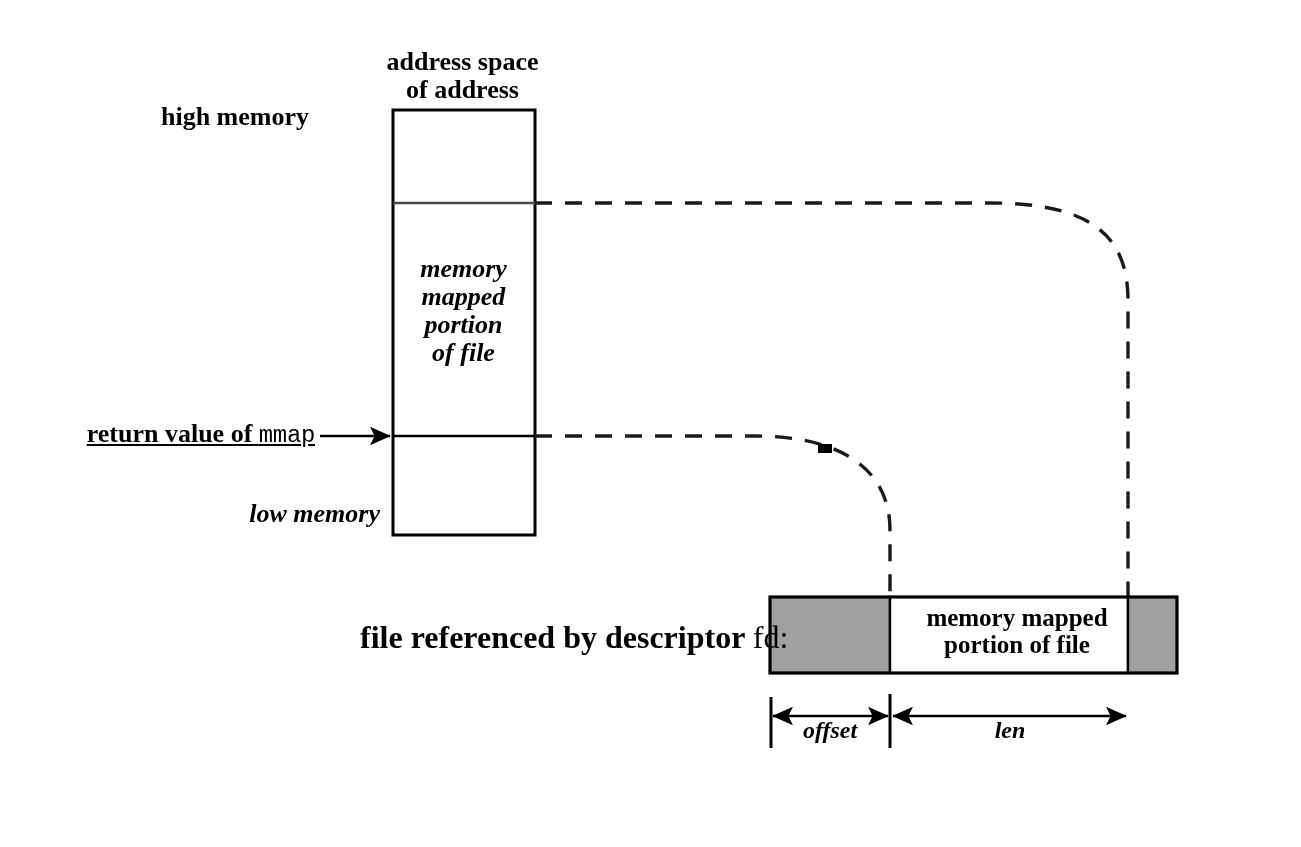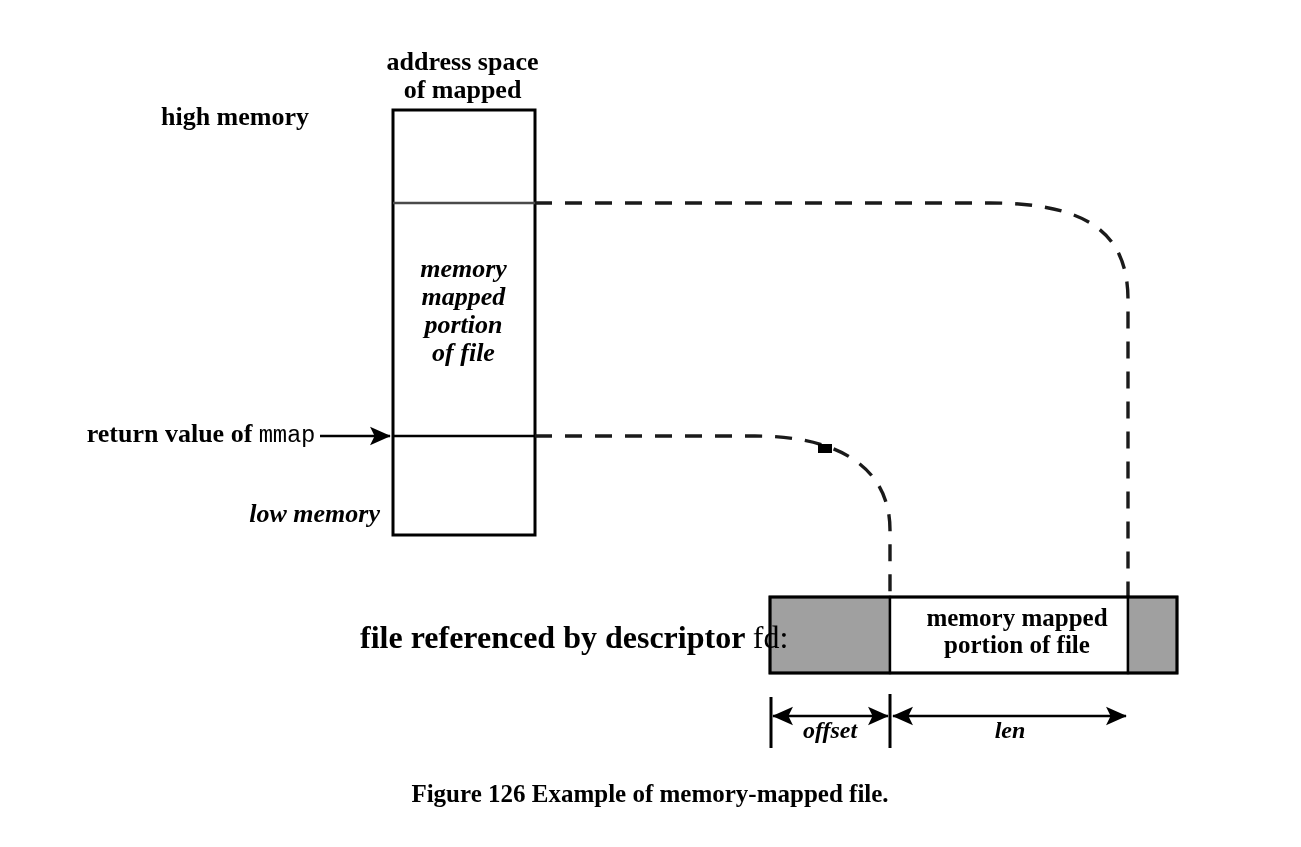--- a/index.html
+++ b/index.html
@@ -57,21 +57,21 @@
   #label-high-memory {
     left: 90px; top: 103px; width: 290px;
     font-size: 26px; text-align: center;
   }
   #label-mm-portion {
     left: 380px; top: 255px; width: 167px;
     font-size: 26px; text-align: center; font-style: italic;
   }
   #label-return-value {
     left: 40px; top: 420px; width: 275px;
-    font-size: 26px; text-align: right;
+    font-size: 26px; text-align: right; text-decoration: underline;
   }
   #label-low-memory {
     left: 90px; top: 500px; width: 290px;
     font-size: 26px; text-align: right; font-style: italic;
   }
   #label-file-ref {
     left: 360px; top: 620px; width: 400px;
     font-size: 32px; text-align: right;
   }
   #label-file-mm-portion {
@@ -150,21 +150,21 @@
       <line x1="890" y1="694" x2="890" y2="748" stroke="#000000" stroke-width="3"></line>
 
       <line x1="773" y1="716" x2="888" y2="716" stroke="#000000" stroke-width="2.6" marker-start="url(#arrowfull)" marker-end="url(#arrowfull2)"></line>
 
       <line x1="893" y1="716" x2="1126" y2="716" stroke="#000000" stroke-width="2.6" marker-start="url(#arrowfull)" marker-end="url(#arrowfull2)"></line>
     </g>
   </svg>
 
   <div class="lbl center" id="label-address-space">
     <span>address space</span><br>
-    <span>of mapped</span>
+    <span>of address</span>
   </div>
 
   <div class="lbl right" id="label-high-memory">high memory</div>
 
   <div class="lbl center" id="label-mm-portion">
     <span>memory</span><br>
     <span>mapped</span><br>
     <span>portion</span><br>
     <span>of file</span>
   </div>
@@ -177,16 +177,15 @@
 
   <div class="lbl center" id="label-file-mm-portion">
     <span>memory mapped</span><br>
     <span>portion of file</span>
   </div>
 
   <div class="lbl center ital" id="label-offset">offset</div>
 
   <div class="lbl center ital" id="label-len">len</div>
 
-  <div class="lbl center" id="figure-caption">Figure 126   Example of memory-mapped file.</div>
 
 
 </div>
 
 </body></html>

